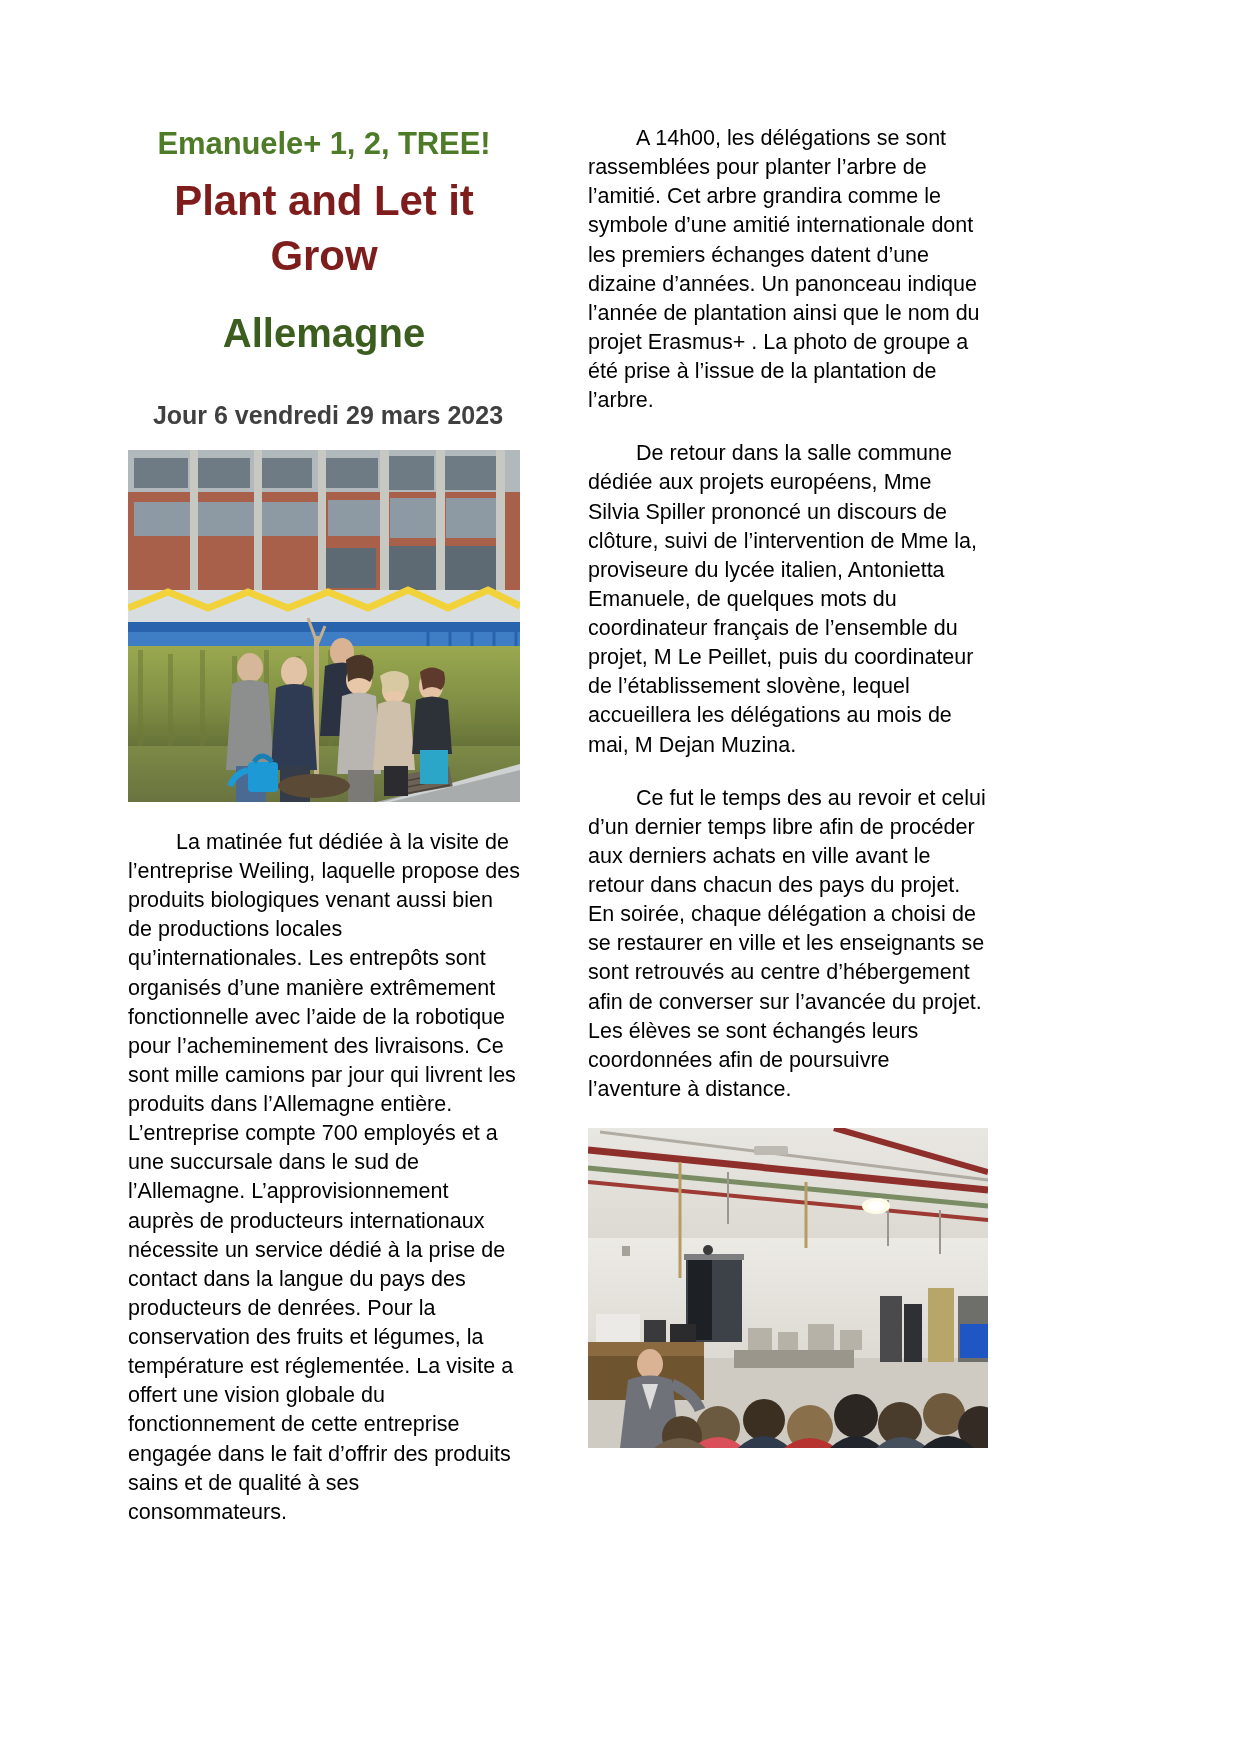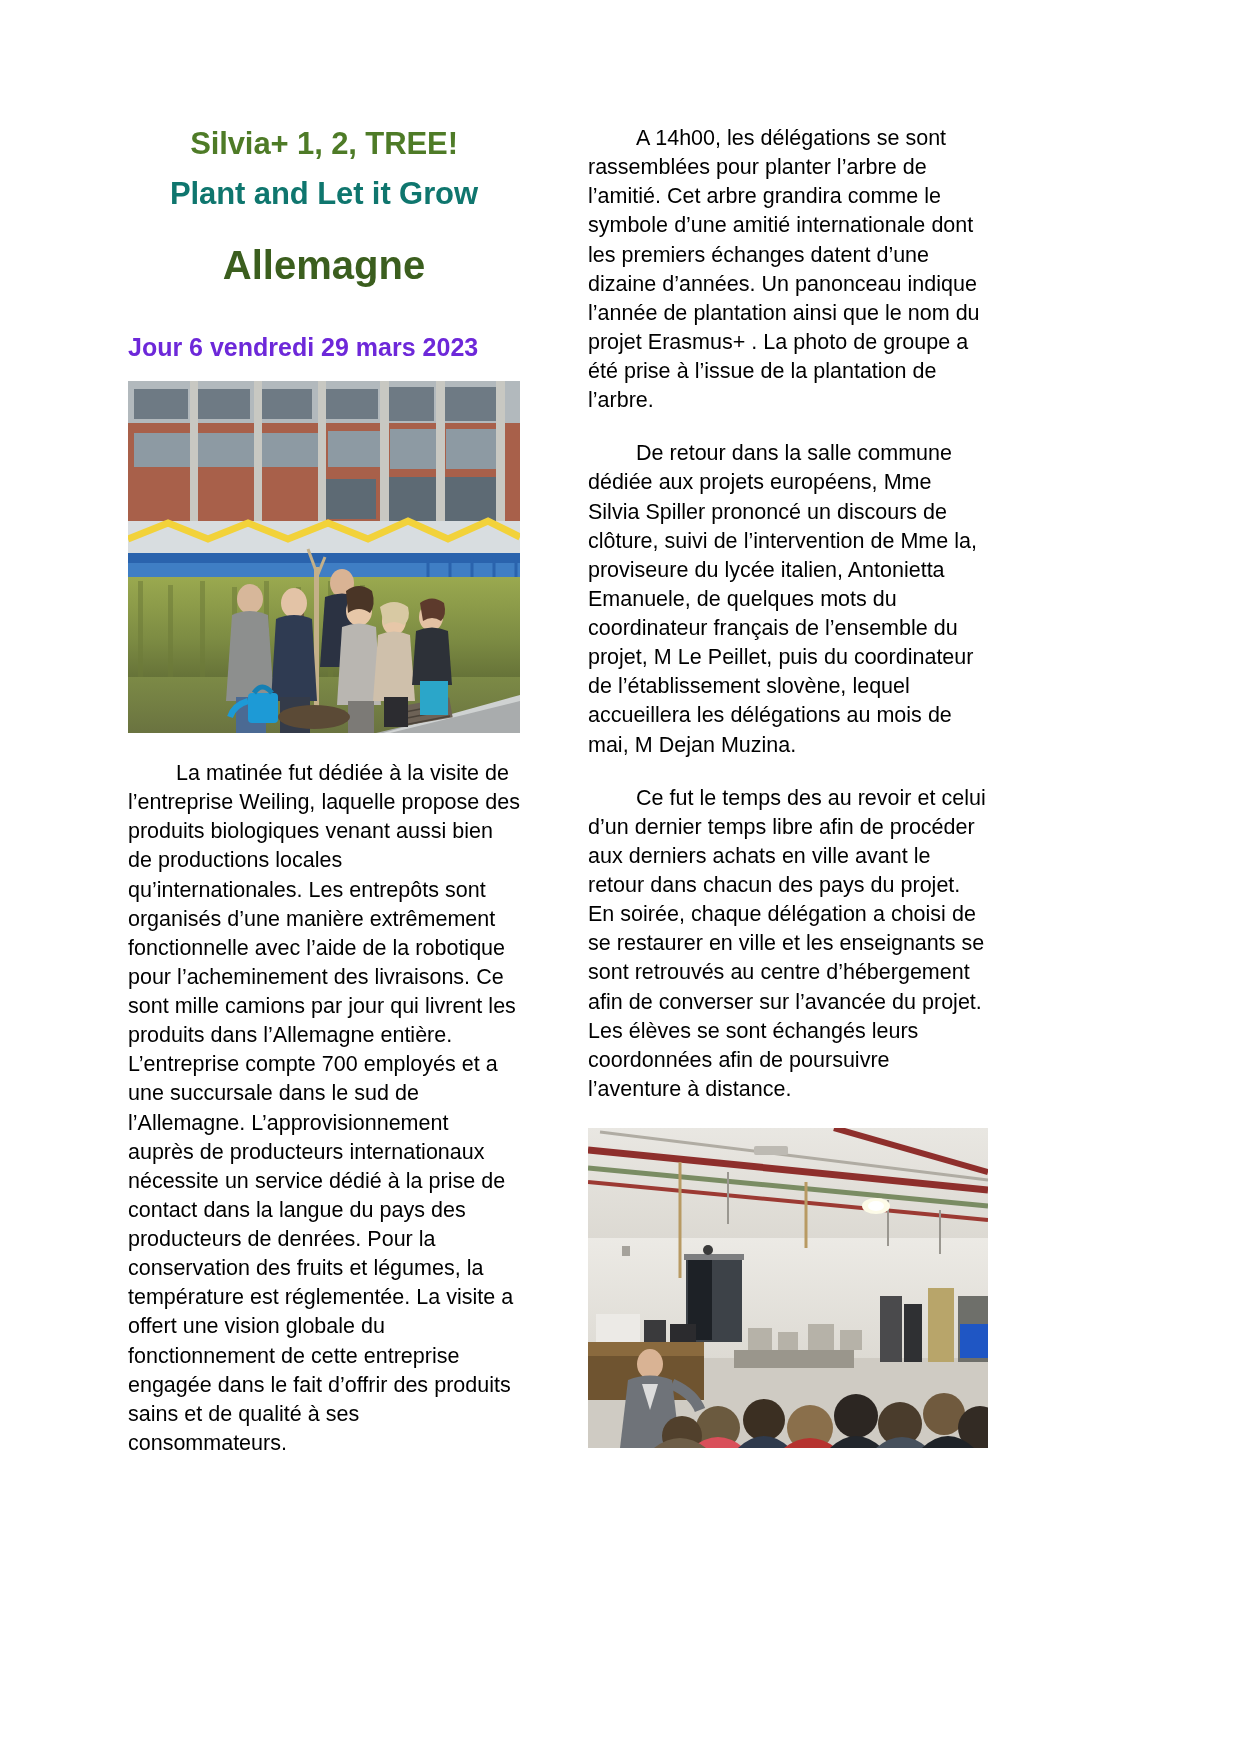--- a/index.html
+++ b/index.html
@@ -44,38 +44,39 @@
     text-align: center;
     line-height: 1.30;
     letter-spacing: -0.1px;
   }
   .title-1 {
     font-size: 31px;
     color: #4E7B27;
     margin: 0 0 10px 0;
   }
   .title-2 {
-    font-size: 31px;
-    color: #0f766e;
+    font-size: 42px;
+    color: #7f1d1d;
     margin: 0 0 28px 0;
   }
   .title-country {
     font-size: 40px;
     font-weight: bold;
     color: #3B5E1E;
     text-align: center;
     line-height: 1.1;
     margin: 0 0 44px 0;
   }
   .date-line {
     font-size: 25px;
     font-weight: bold;
-    color: #6d28d9;
-    margin: 0 0 18px 0;
+    color: #404040;
+    margin: 0 0 18px 8px;
     line-height: 1.3;
+    text-align: center;
   }
 
   
   .para {
     font-size: 21.5px;
     line-height: 1.355;
     text-indent: 48px;
     margin: 0 0 24px 0;
     text-align: left;
     word-spacing: 0.1px;
@@ -101,21 +102,21 @@
   .photo svg { display: block; width: 100%; height: 100%; }
 </style>
 </head>
 <body>
 
 <div class="page">
   <div class="columns">
 
     <div class="col col-left">
 
-      <h1 class="title-line title-1">Silvia+ 1, 2, TREE!</h1>
+      <h1 class="title-line title-1">Emanuele+ 1, 2, TREE!</h1>
 
       <h1 class="title-line title-2">Plant and Let it Grow</h1>
 
       <h2 class="title-country">Allemagne</h2>
 
       <h3 class="date-line">Jour 6 vendredi 29 mars 2023</h3>
 
       <figure class="photo photo-1">
         <svg viewBox="0 0 392 352" preserveAspectRatio="none" aria-hidden="true">
           <defs>

